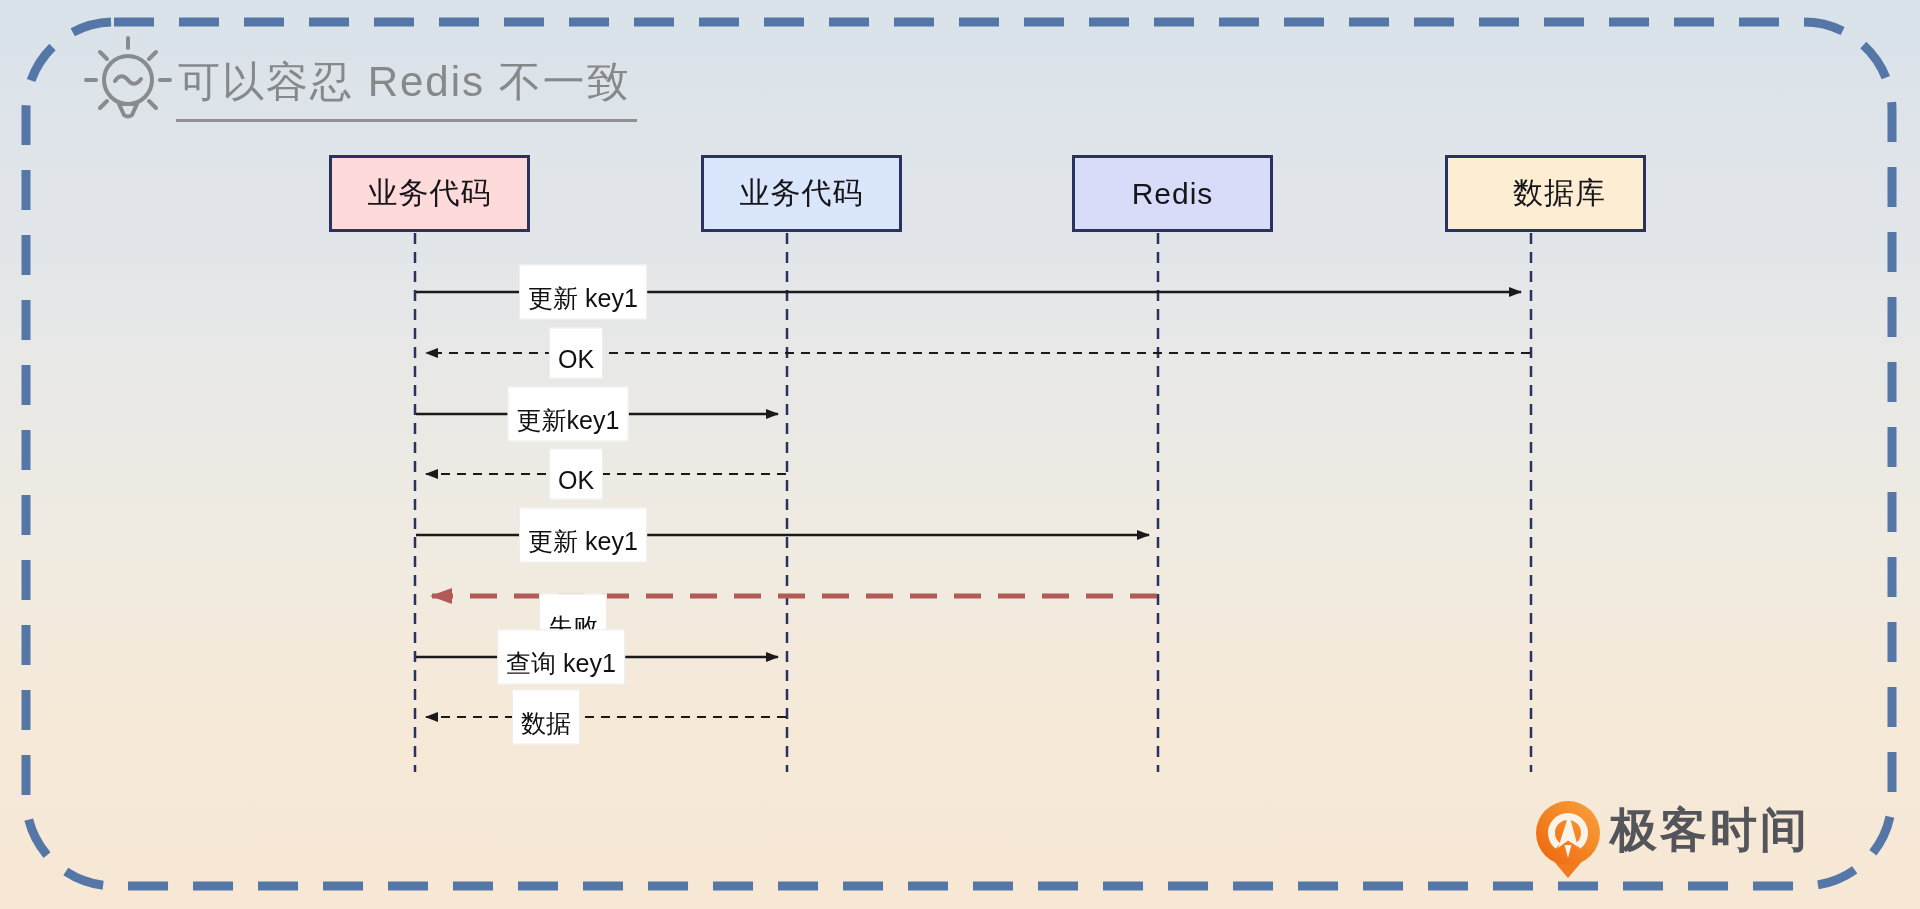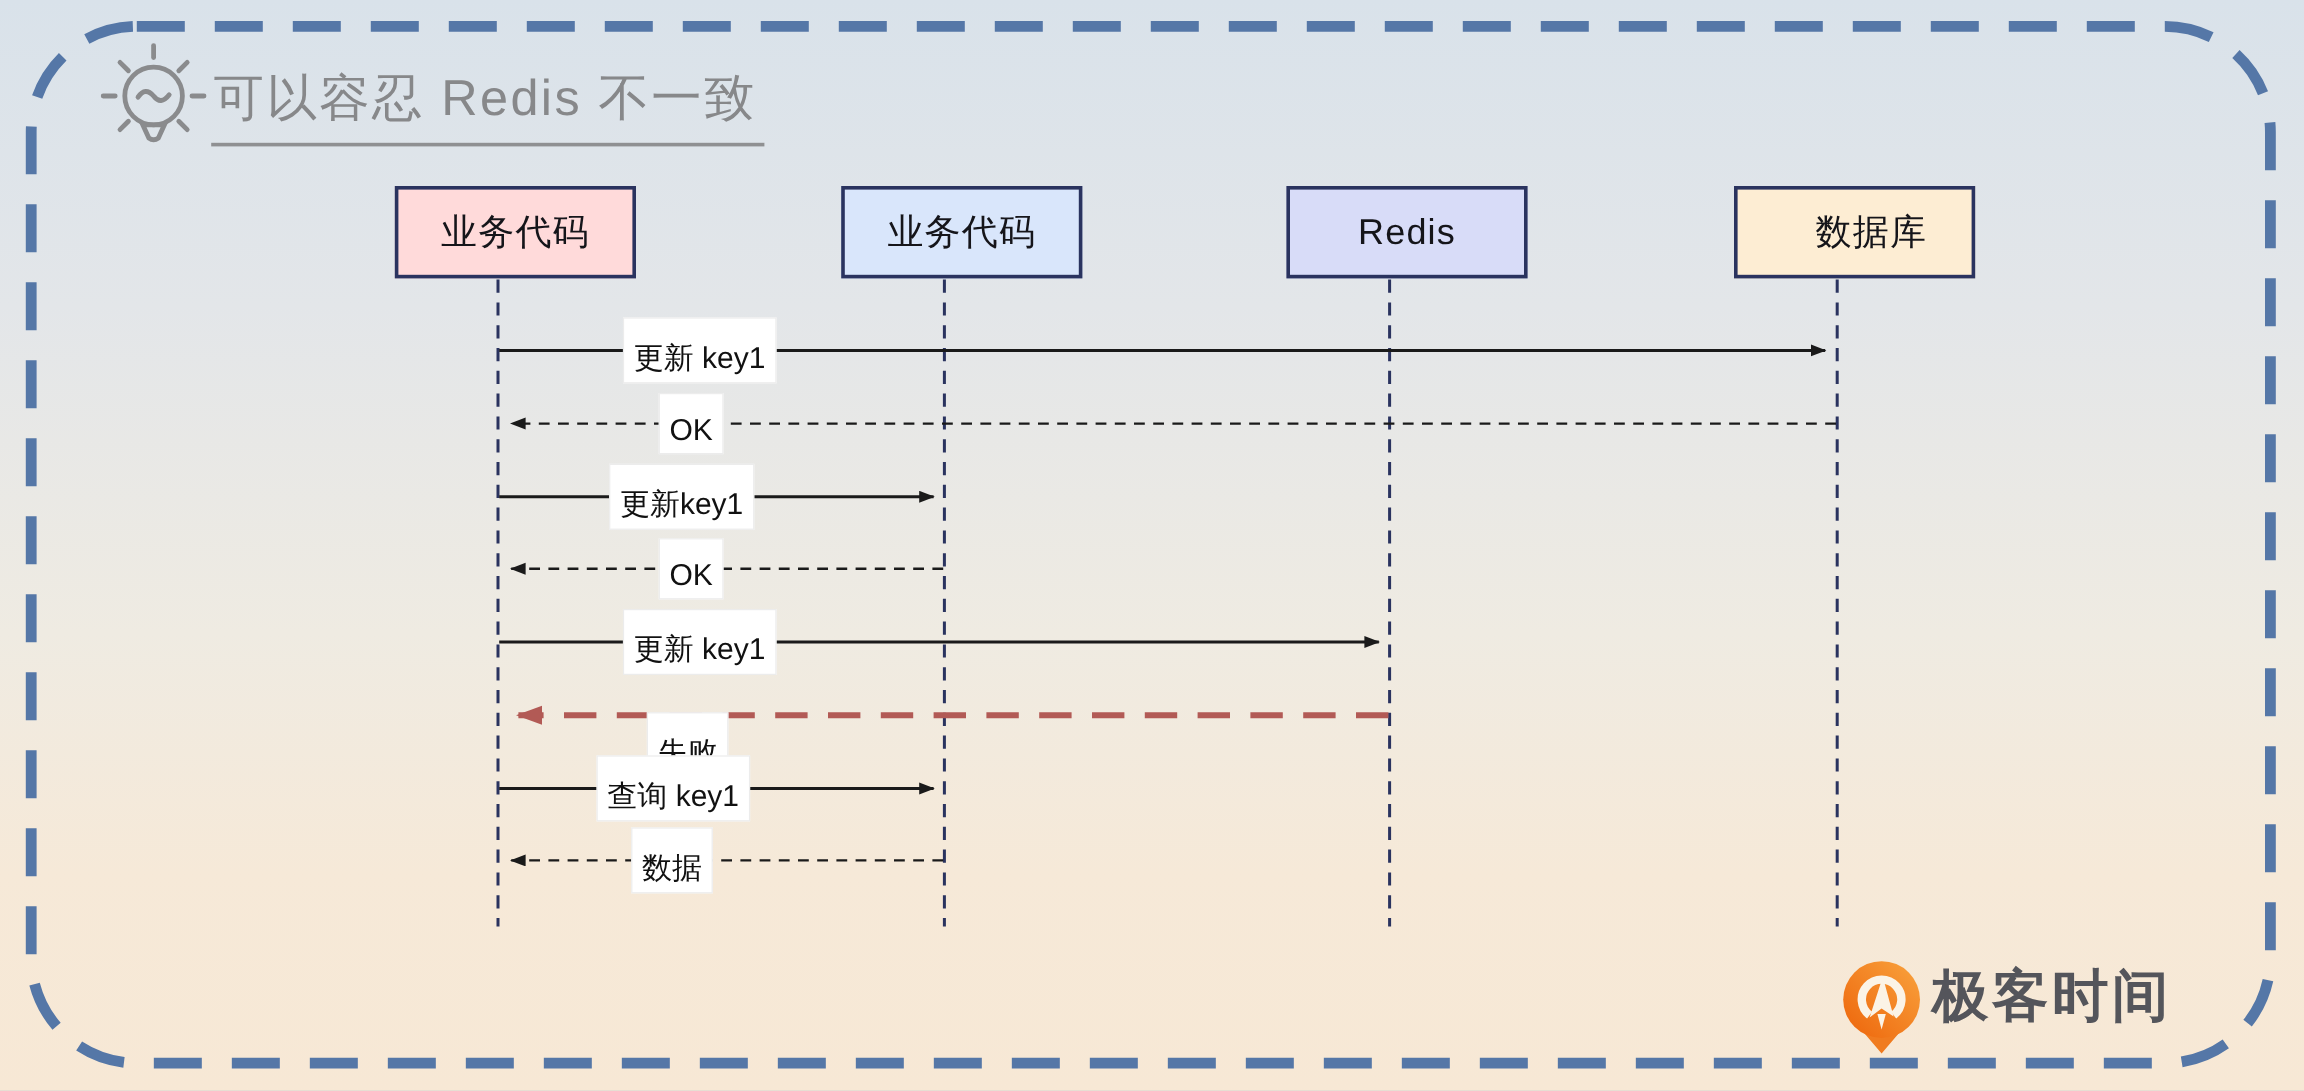--- a/index.html
+++ b/index.html
@@ -109,17 +109,17 @@
     <span>数据库</span>
   </div>
 
   <div class="msg-label" style="left:583px;top:292px">更新 key1</div>
   <div class="msg-label" style="left:576px;top:353px">OK</div>
   <div class="msg-label" style="left:568px;top:414px">更新key1</div>
   <div class="msg-label" style="left:576px;top:474px">OK</div>
   <div class="msg-label" style="left:583px;top:535px">更新 key1</div>
   <div class="msg-label" style="left:573px;top:621px">失败</div>
   <div class="msg-label" style="left:561px;top:657px">查询 key1</div>
-  <div class="msg-label" style="left:560px;top:717px">数据</div>
+  <div class="msg-label" style="left:546px;top:717px">数据</div>
 
   <div class="logo-text">极客时间</div>
 
 </div>
 
 </body></html>

